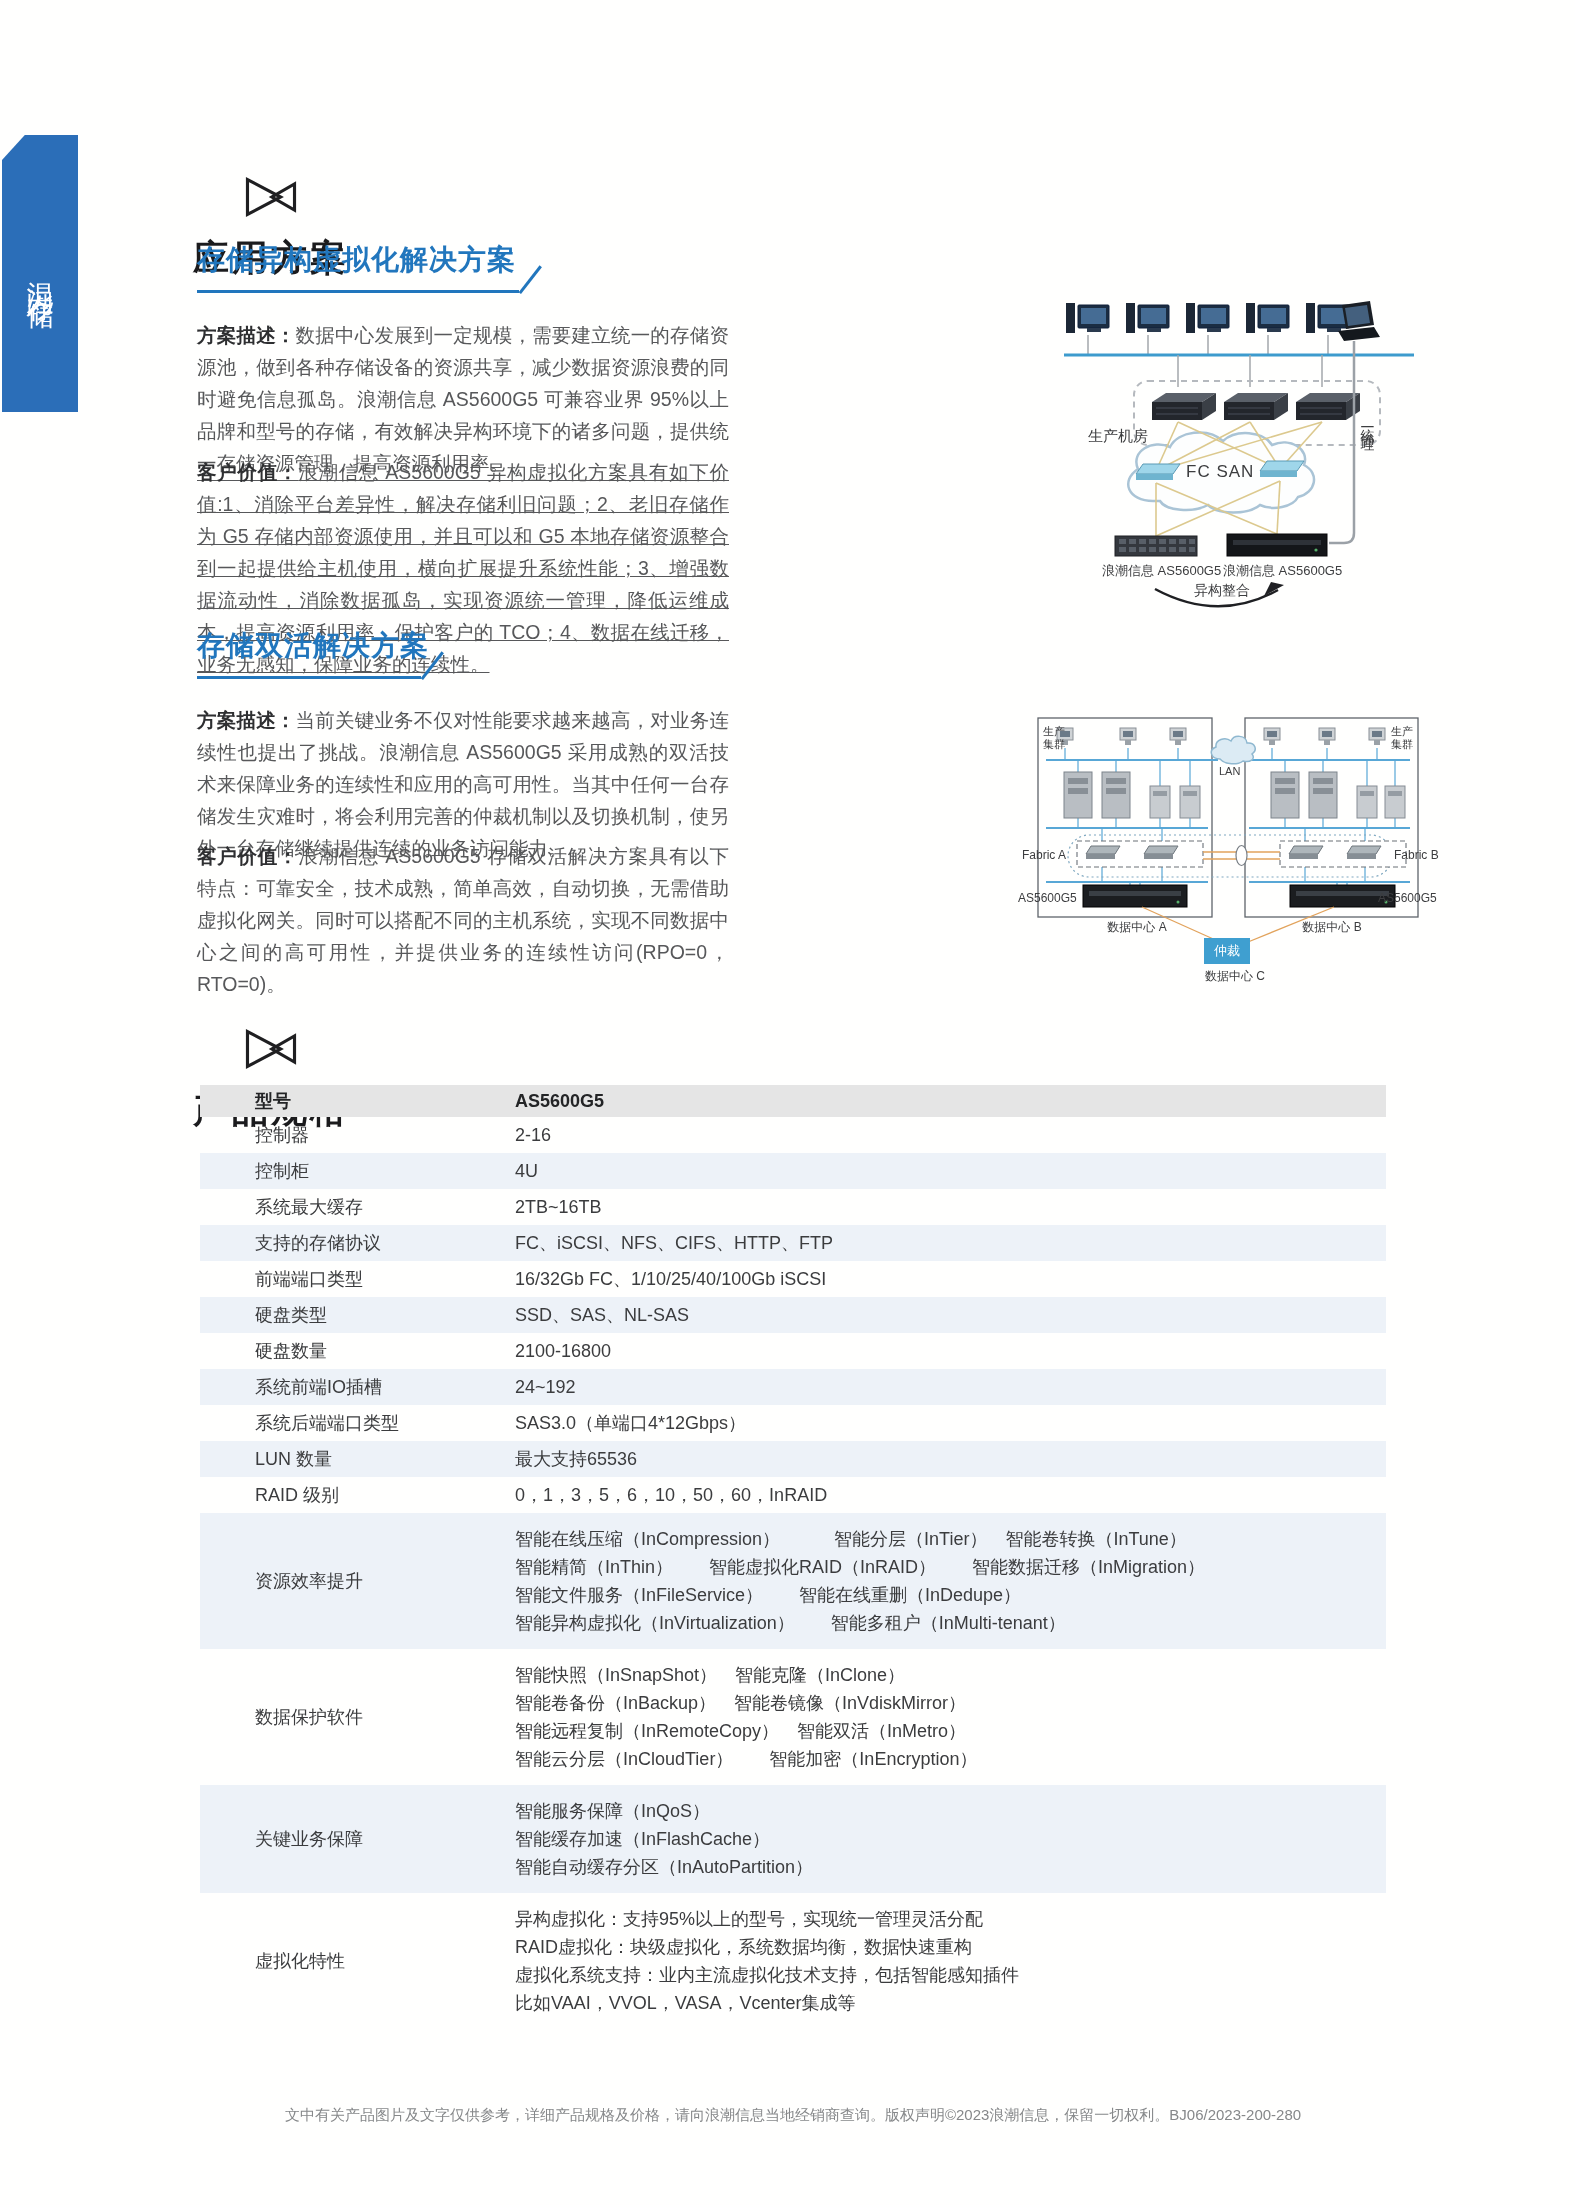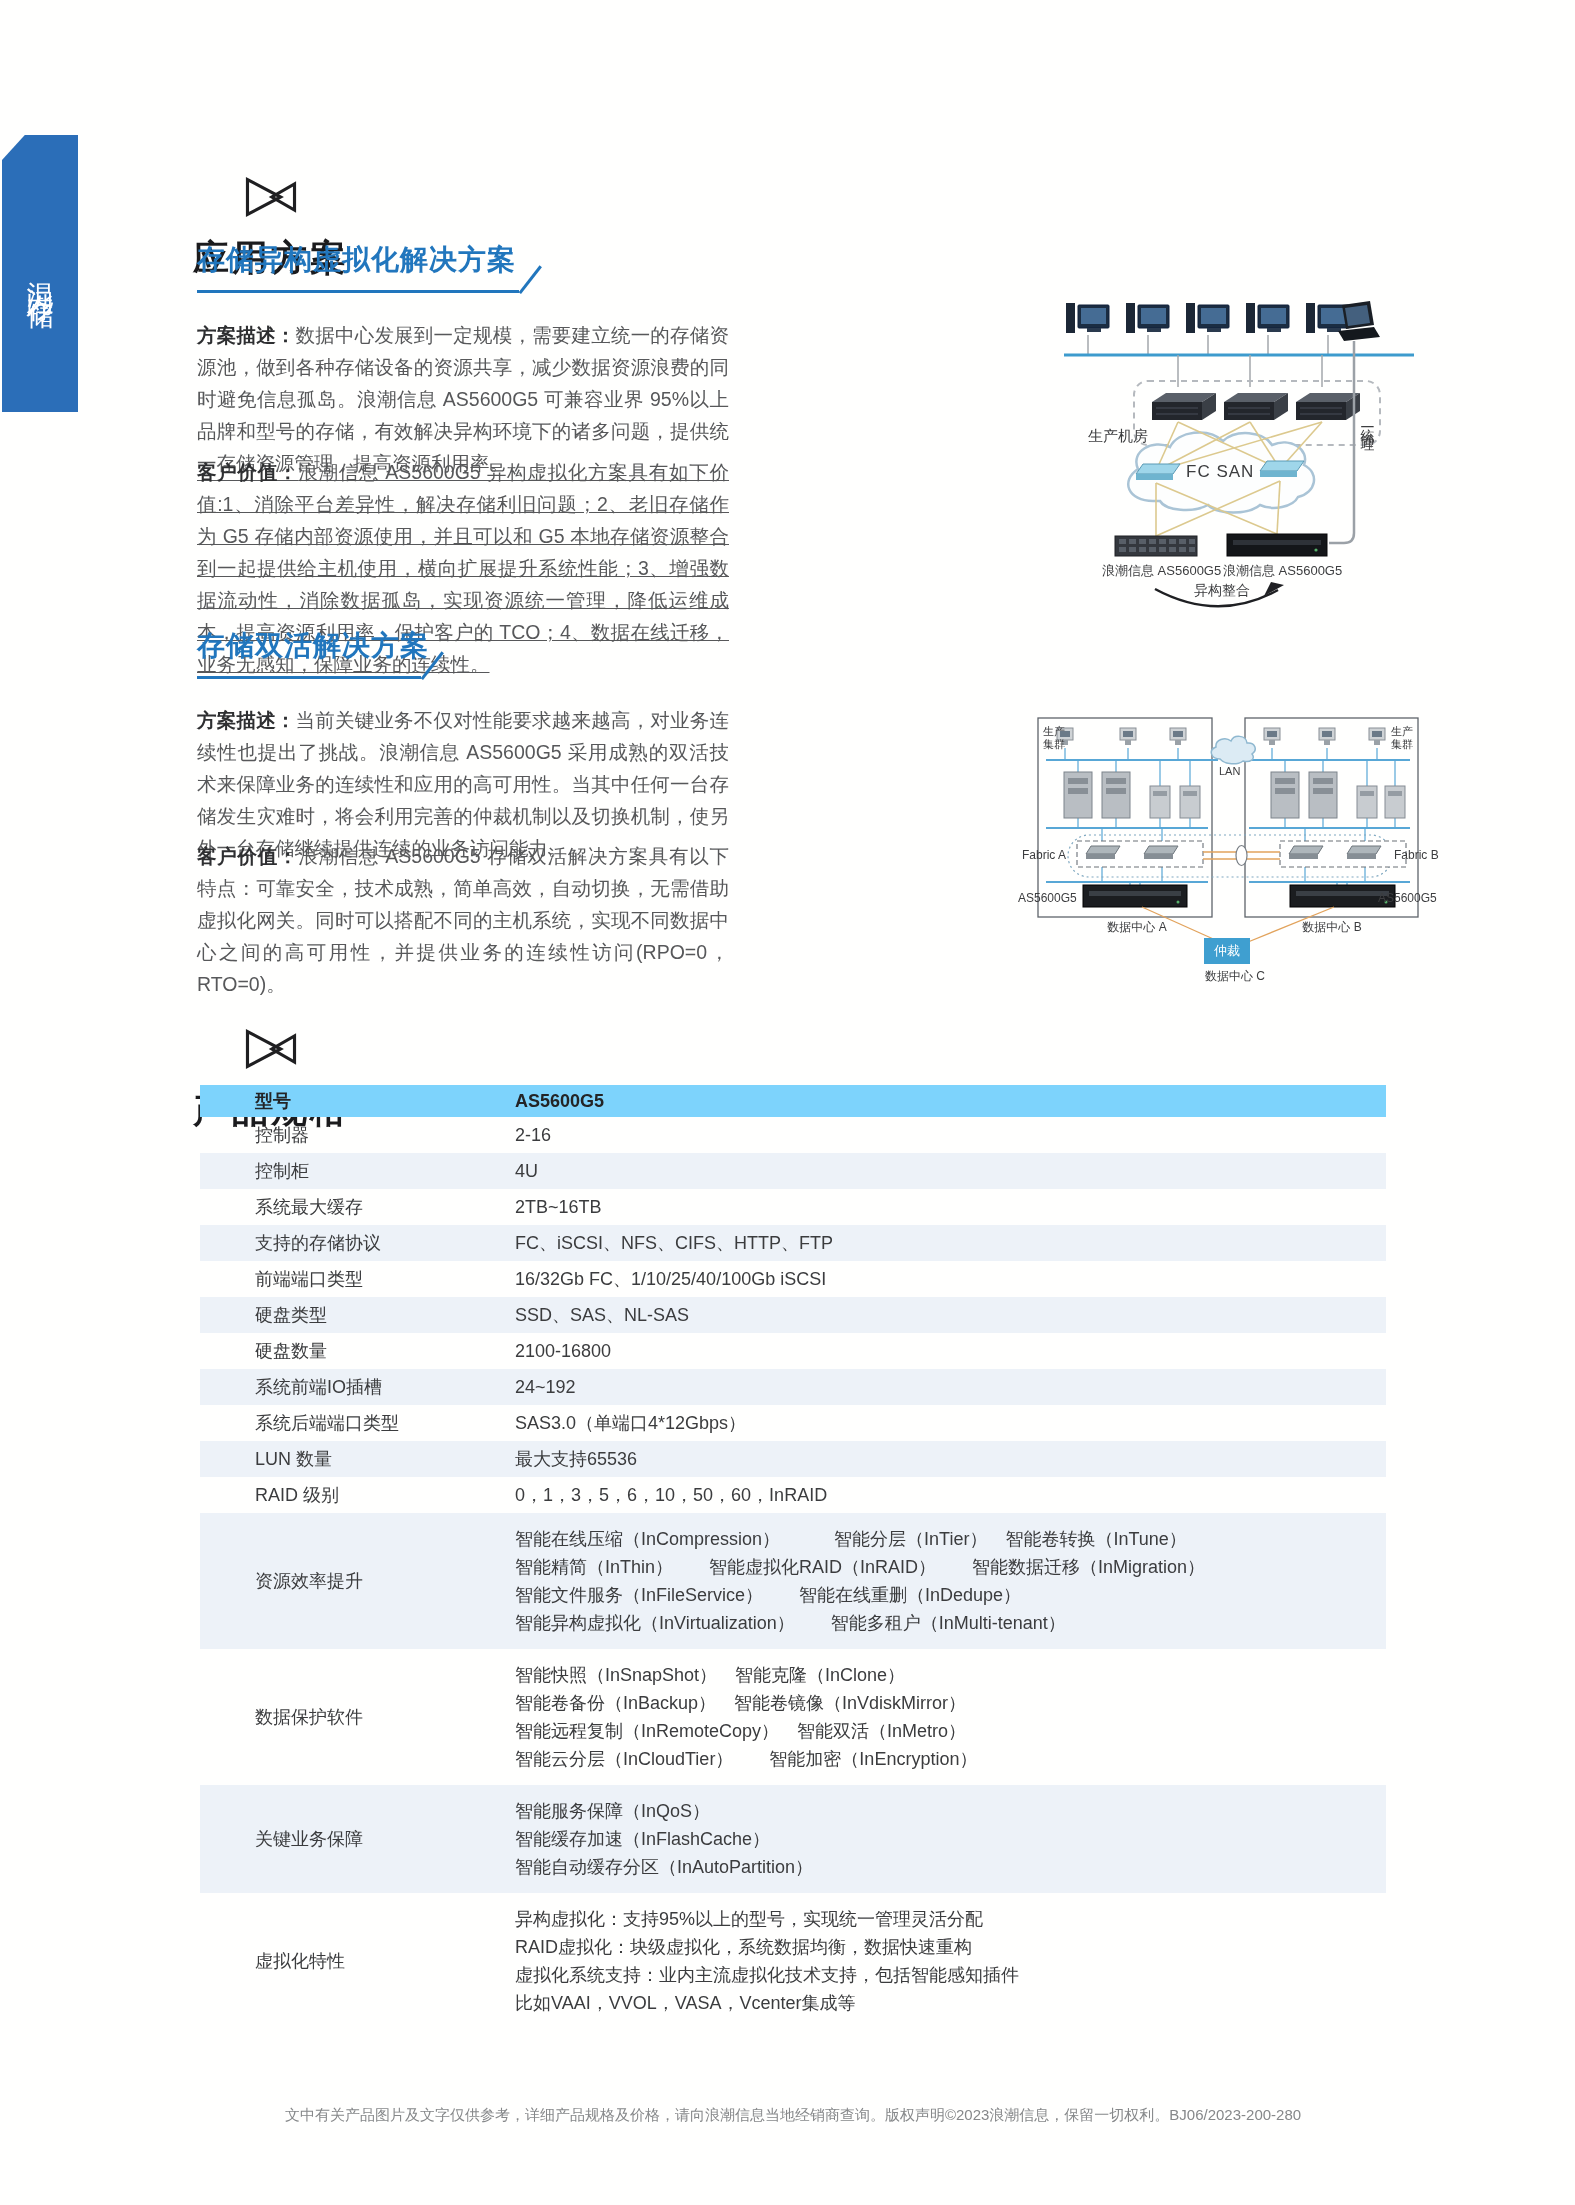--- a/index.html
+++ b/index.html
@@ -43,21 +43,21 @@
   .diagram { position:absolute; }
   .dlabel { position:absolute; color:#3c3d3f; white-space:nowrap; }
   .vlabel { writing-mode:vertical-rl; letter-spacing:3px; }
   .arb-box {
     position:absolute; background:#3f9fd0; color:#fff; font-size:13px;
     display:flex; align-items:center; justify-content:center;
   }
   
   .spec-table { position:absolute; left:200px; top:1085px; width:1186px; font-size:18px; }
   .spec-row { display:flex; align-items:center; min-height:36px; }
-  .spec-row.hdr { background:#7dd3fc; height:32px; min-height:32px; font-weight:bold; color:#232426; }
+  .spec-row.hdr { background:#e5e5e5; height:32px; min-height:32px; font-weight:bold; color:#232426; }
   .spec-rows > .spec-row:nth-child(even) { background:#edf2f8; }
   .cell-label { width:315px; padding-left:55px; box-sizing:border-box; flex:none; }
   .cell-value { flex:1; padding-right:20px; }
   .spec-row.multi { align-items:center; padding:12px 0; }
   .multi-lines div { line-height:28px; }
   
   .footer {
     position:absolute; left:200px; top:2106px; width:1186px;
     text-align:center; font-size:15px; color:#86888a;
   }

